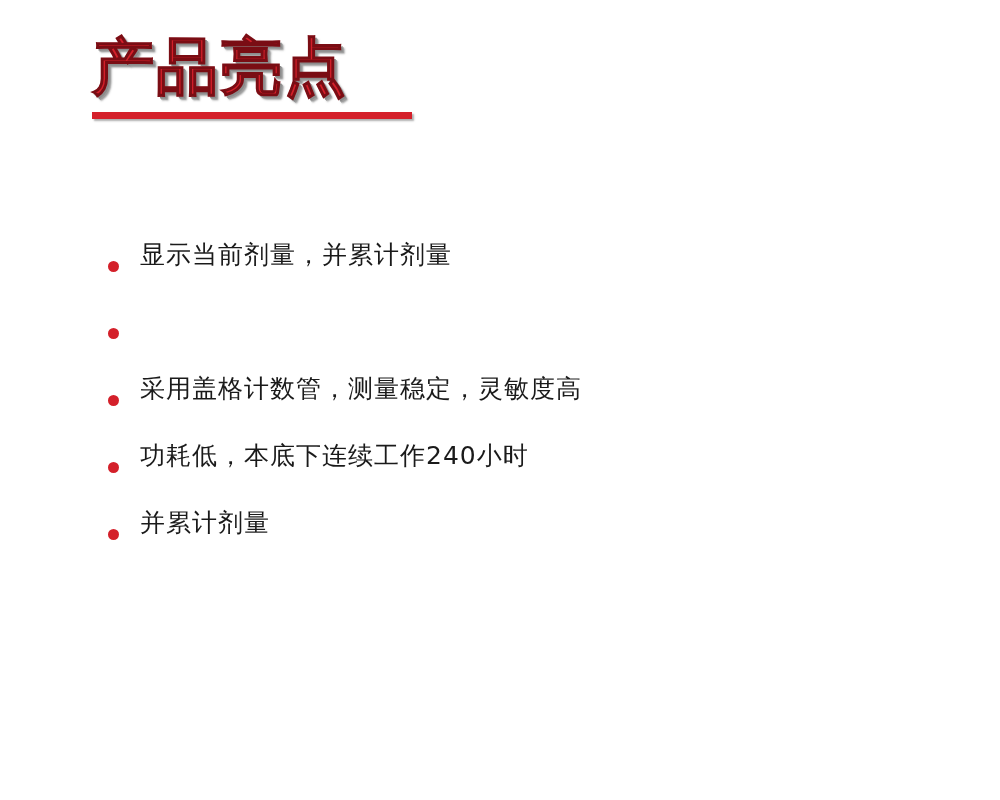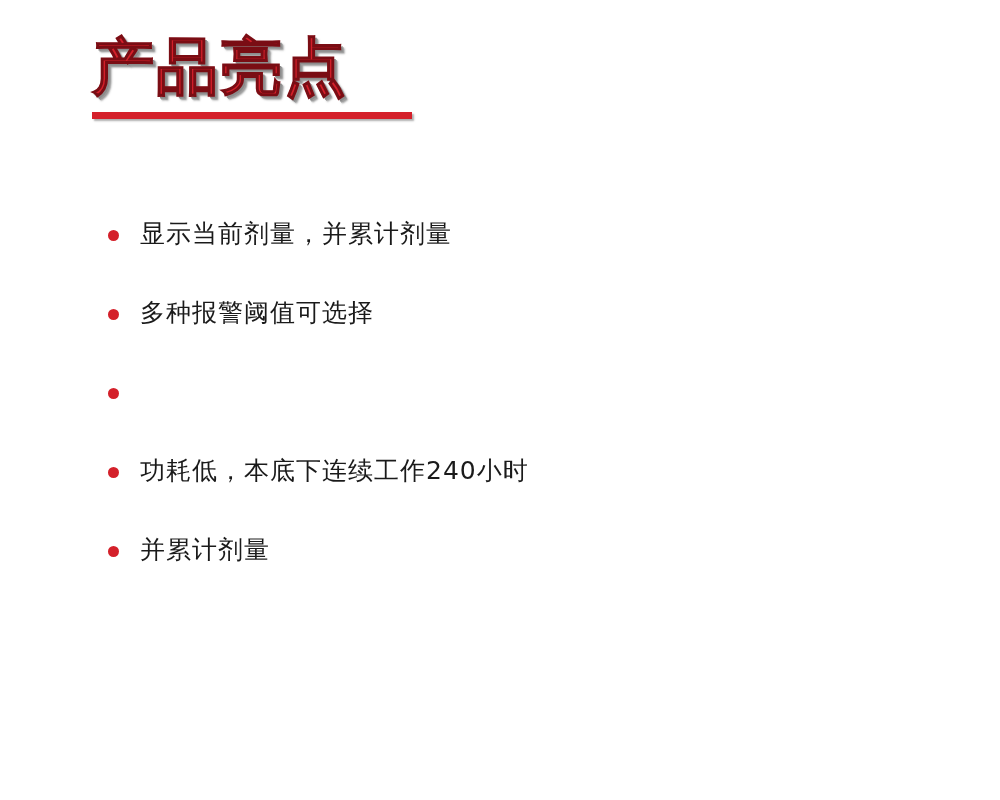--- a/index.html
+++ b/index.html
@@ -51,23 +51,22 @@
     position: absolute;
     left: 108px;
     top: 205px;
     width: 820px;
     list-style: none;
     margin: 0;
     padding: 0;
   }
   .bullet-item {
     display: flex;
-    align-items: flex-start;
+    align-items: flex-end;
     height: 67px;
-    margin-top: 12px;
   }
   .bullet-dot {
     width: 11px;
     height: 11px;
     border-radius: 50%;
     background: #d4202a;
     margin-top: 13px;
     margin-right: 21px;
     flex: 0 0 auto;
   }
@@ -90,24 +89,24 @@
     <div class="title-rule"></div>
   </div>
 
   <ul class="bullet-list">
     <li class="bullet-item">
       <span class="bullet-dot"></span>
       <span class="bullet-text">显示当前剂量，并累计剂量</span>
     </li>
     <li class="bullet-item">
       <span class="bullet-dot"></span>
-      <span class="bullet-text">多种报警阈值可选择</span>
     </li>
     <li class="bullet-item">
       <span class="bullet-dot"></span>
+      <span class="bullet-text">采用盖格计数管，测量稳定，灵敏度高</span>
     </li>
     <li class="bullet-item">
       <span class="bullet-dot"></span>
       <span class="bullet-text">功耗低，本底下连续工作240小时</span>
     </li>
     <li class="bullet-item">
       <span class="bullet-dot"></span>
       <span class="bullet-text">并累计剂量</span>
     </li>
   </ul>

